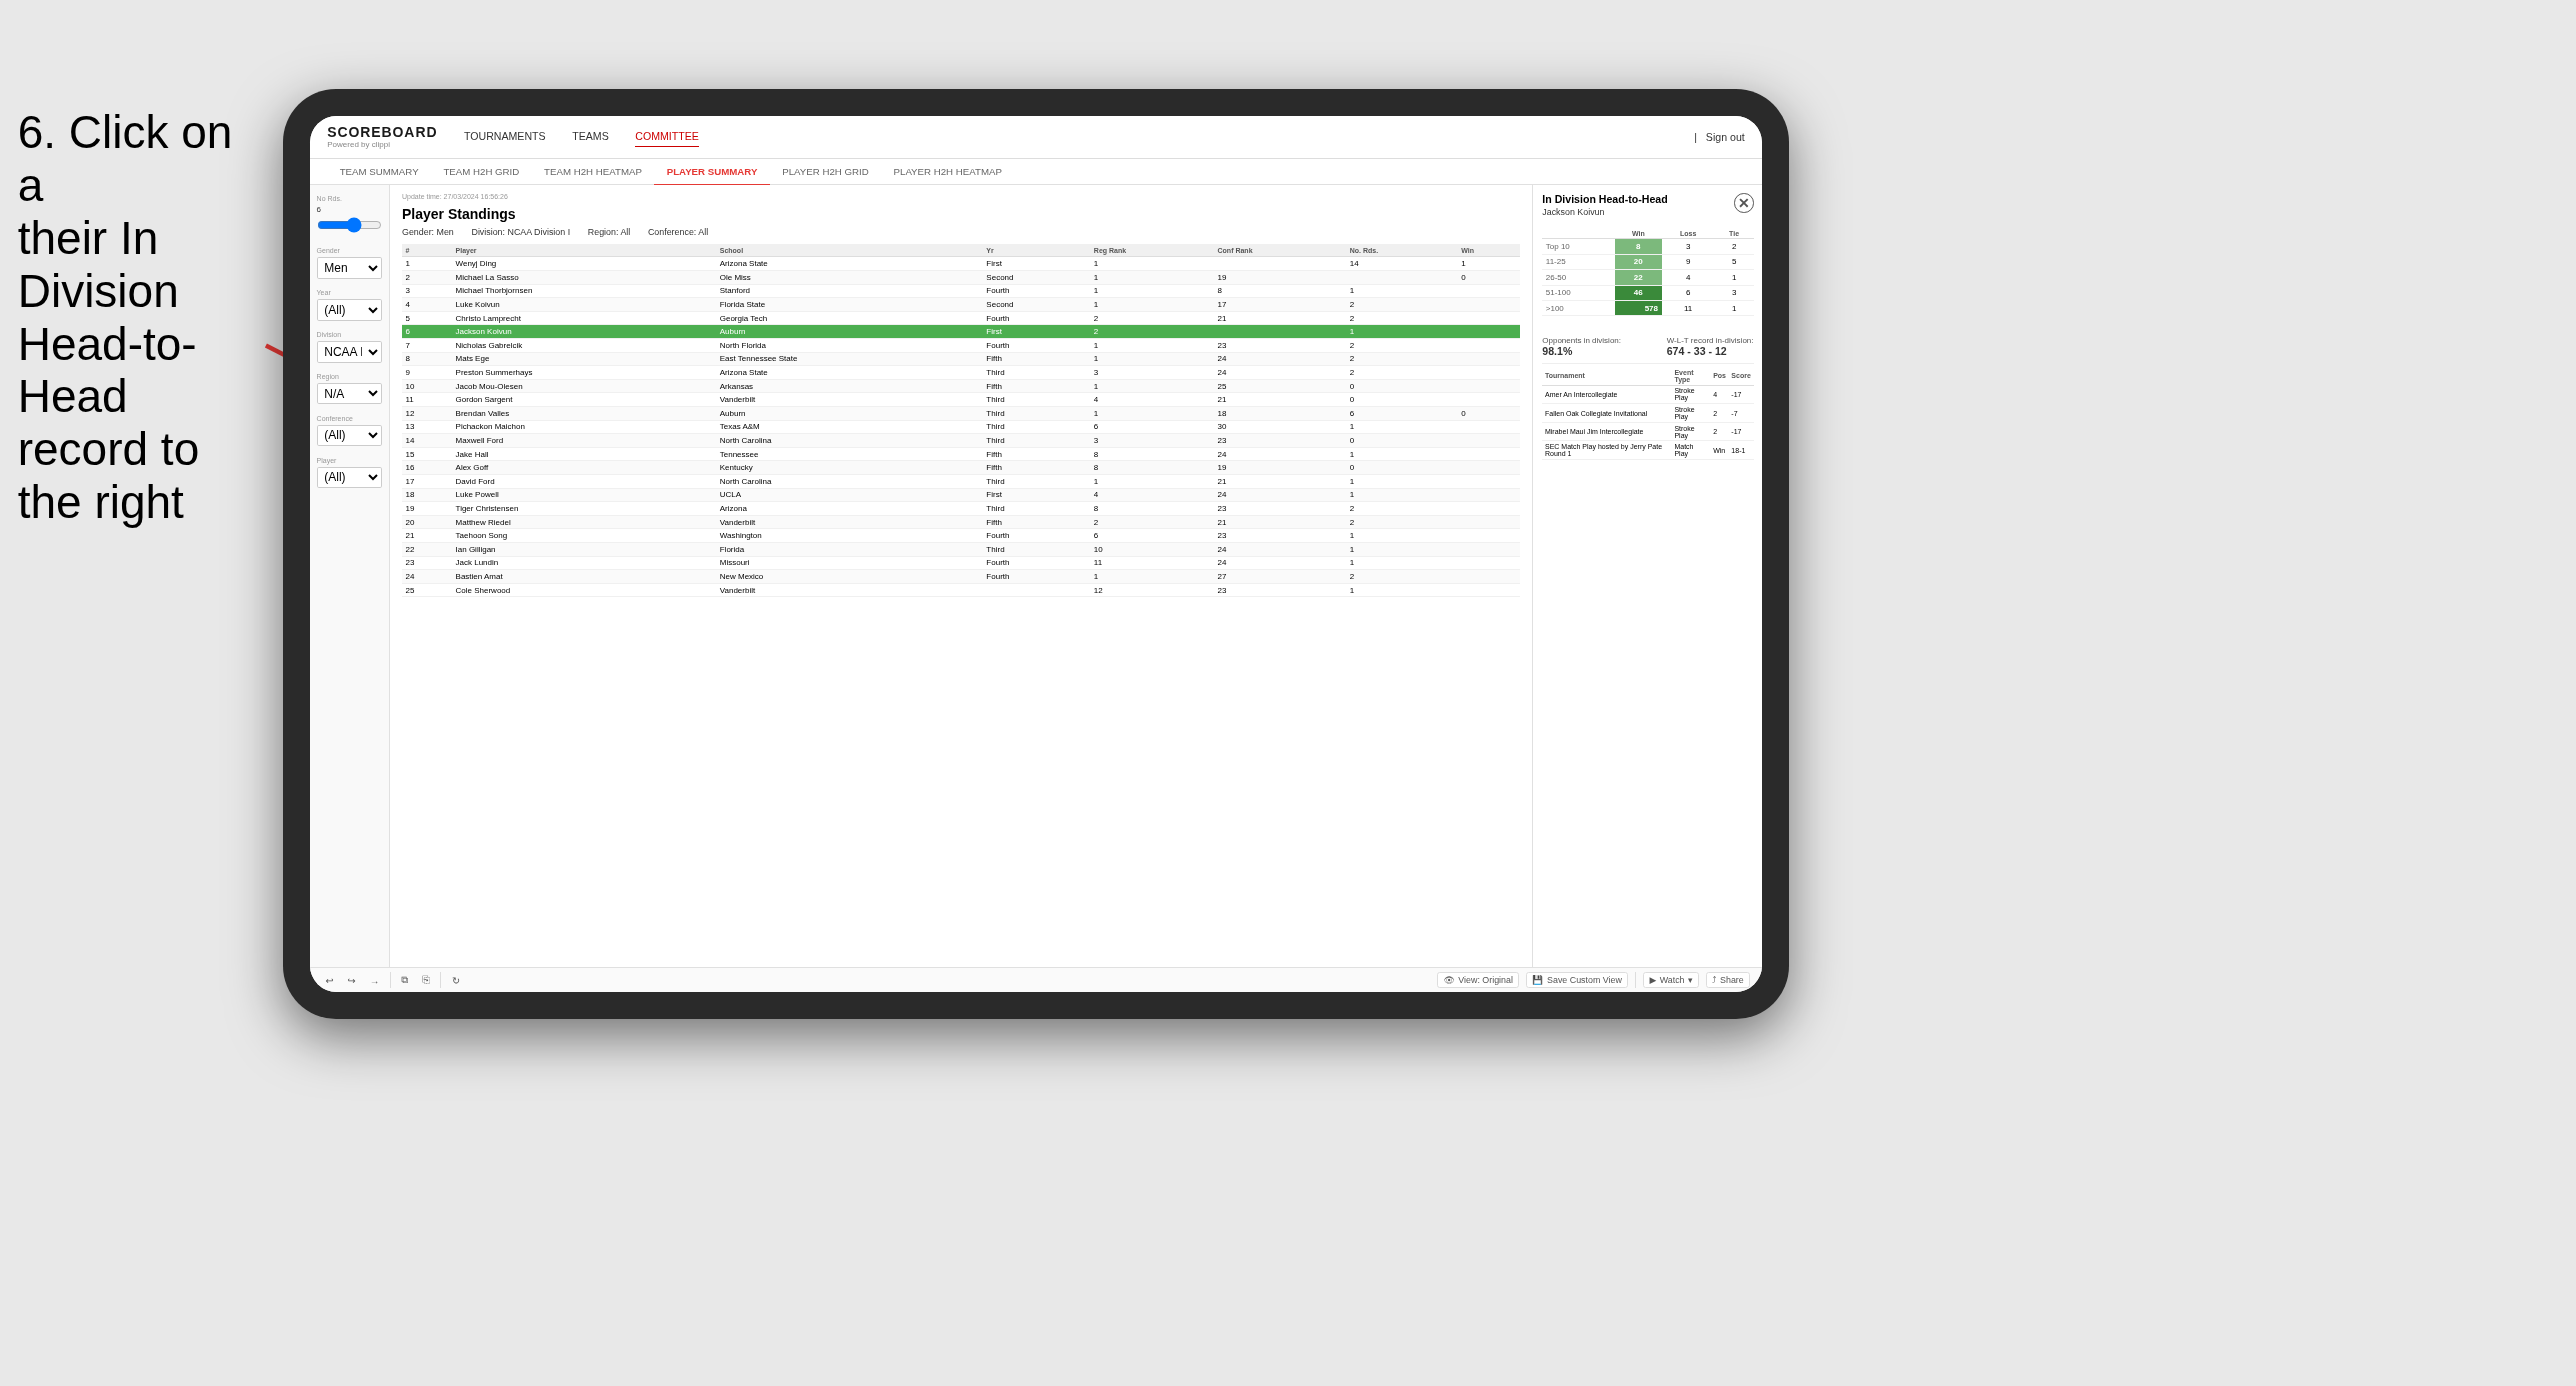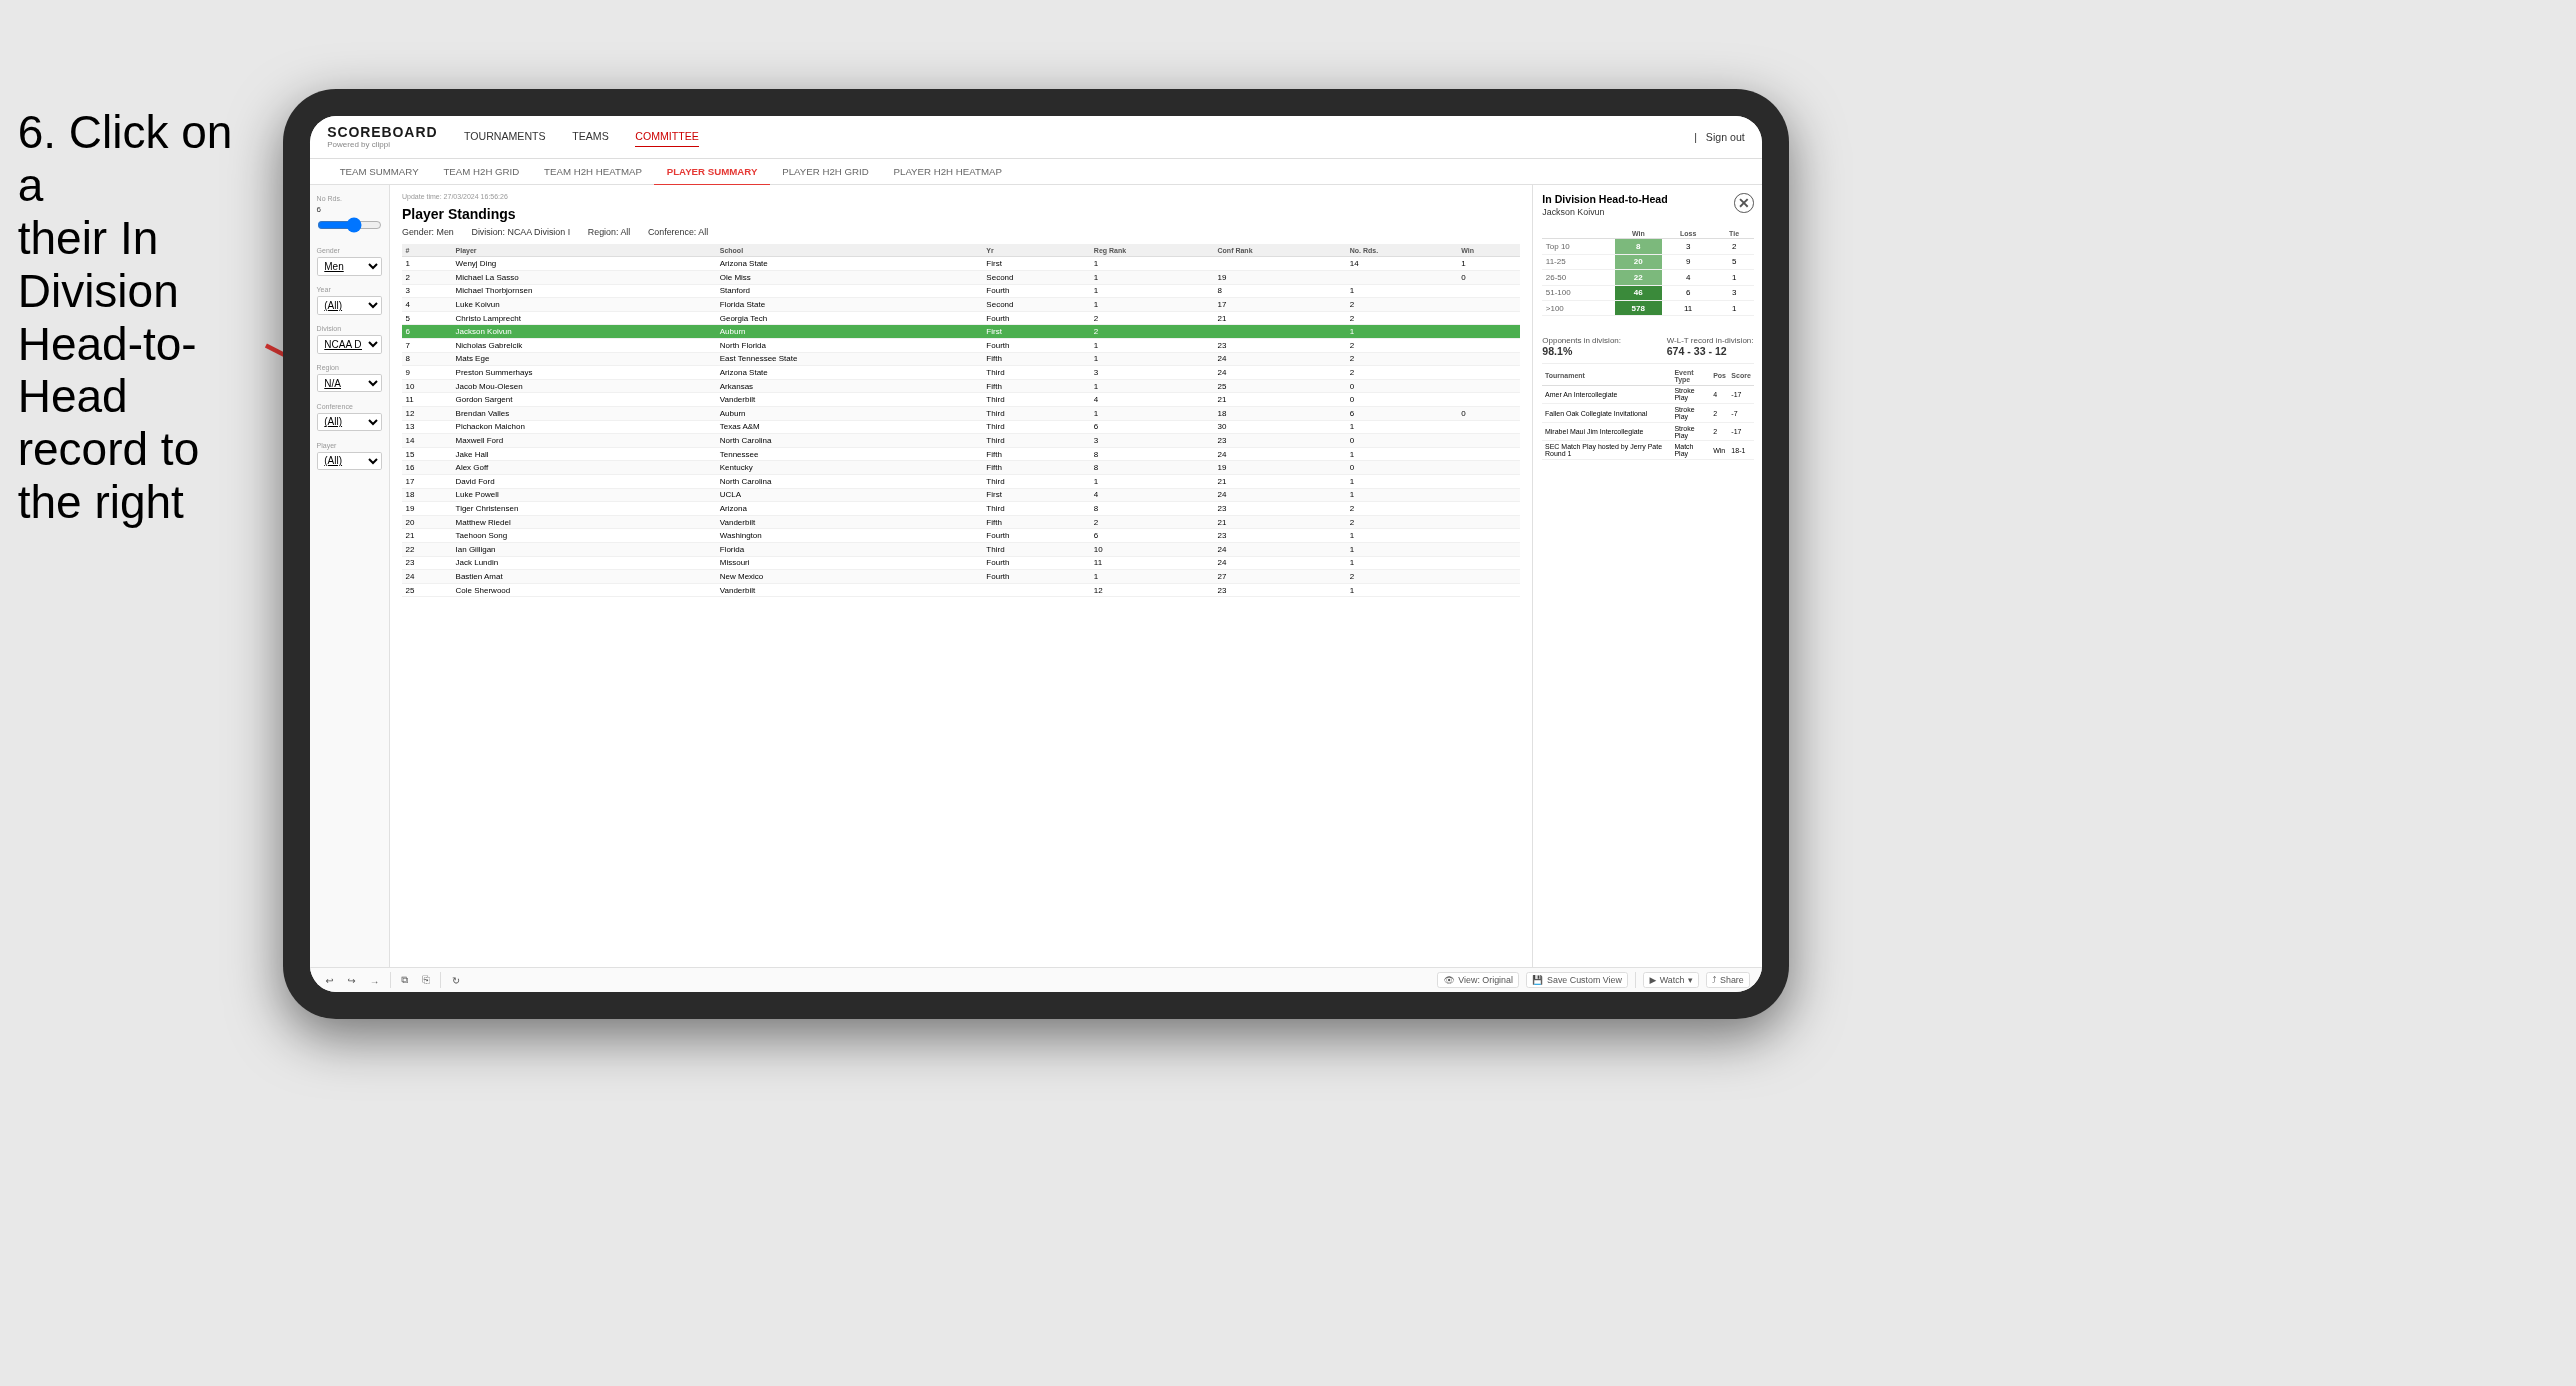--- a/index.html
+++ b/index.html
@@ -149,26 +149,25 @@
 
     .sidebar-section label {
       font-size: 7px;
       color: #999;
       display: block;
       margin-bottom: 2.7px;
     }
 
     .sidebar-select {
       width: 100%;
-      font-size: 10px;
+      font-size: 12px;
       padding: 1.8px 2.7px;
       border: 0.9px solid #ccc;
       background: #fff;
       border-radius: 1.8px;
-      text-decoration: underline;
     }
 
     .sidebar-slider {
       width: 100%;
       margin: 3.5px 0;
     }
 
     
     .center-panel {
       flex: 1;
@@ -794,21 +793,21 @@
       <td>1</td>
     </tr>
               <tr>
       <td>51-100</td>
       <td style="background:#3a8a3a;color:#fff;font-weight:bold;">46</td>
       <td>6</td>
       <td>3</td>
     </tr>
               <tr>
       <td>&gt;100</td>
-      <td style="background:#3a8a3a;color:#fff;font-weight:bold;">578</td>
+      <td style="background:#3a8a3a;color:#fff;font-weight:bold;text-align:right;">578</td>
       <td>11</td>
       <td>1</td>
     </tr>
             </tbody>
         </table>
 
         <div class="stats-row">
           <div>
             <div>Opponents in division:</div>
             <div class="big-stat">98.1%</div>

